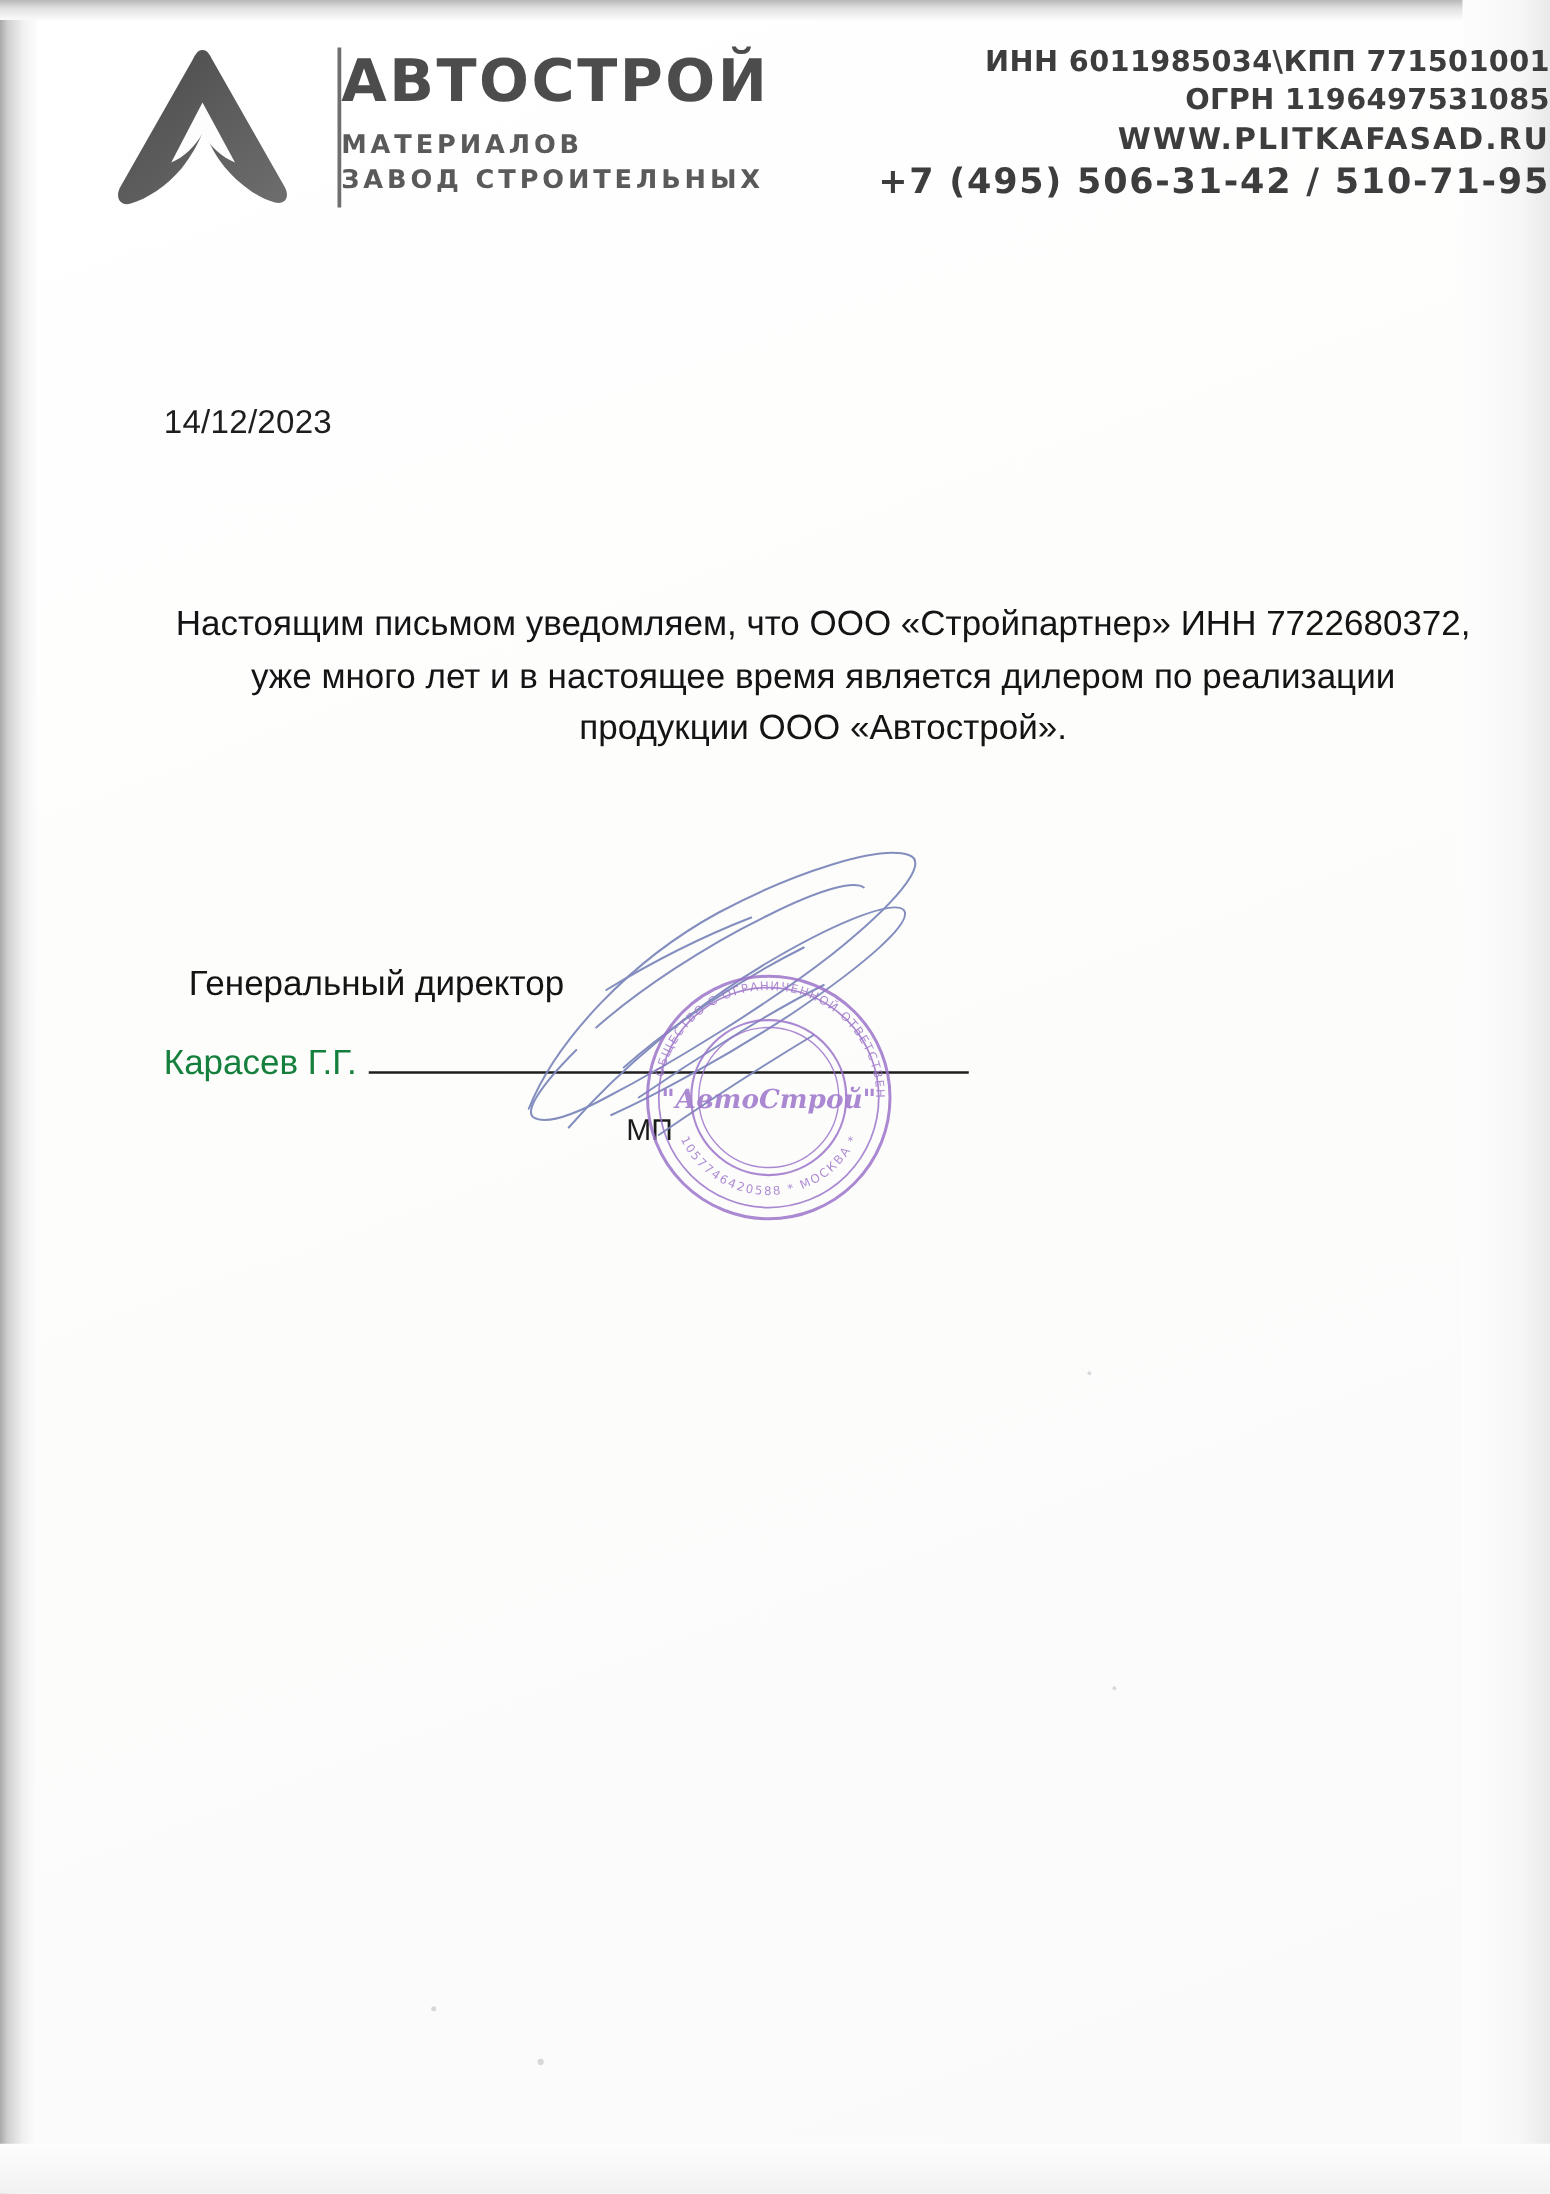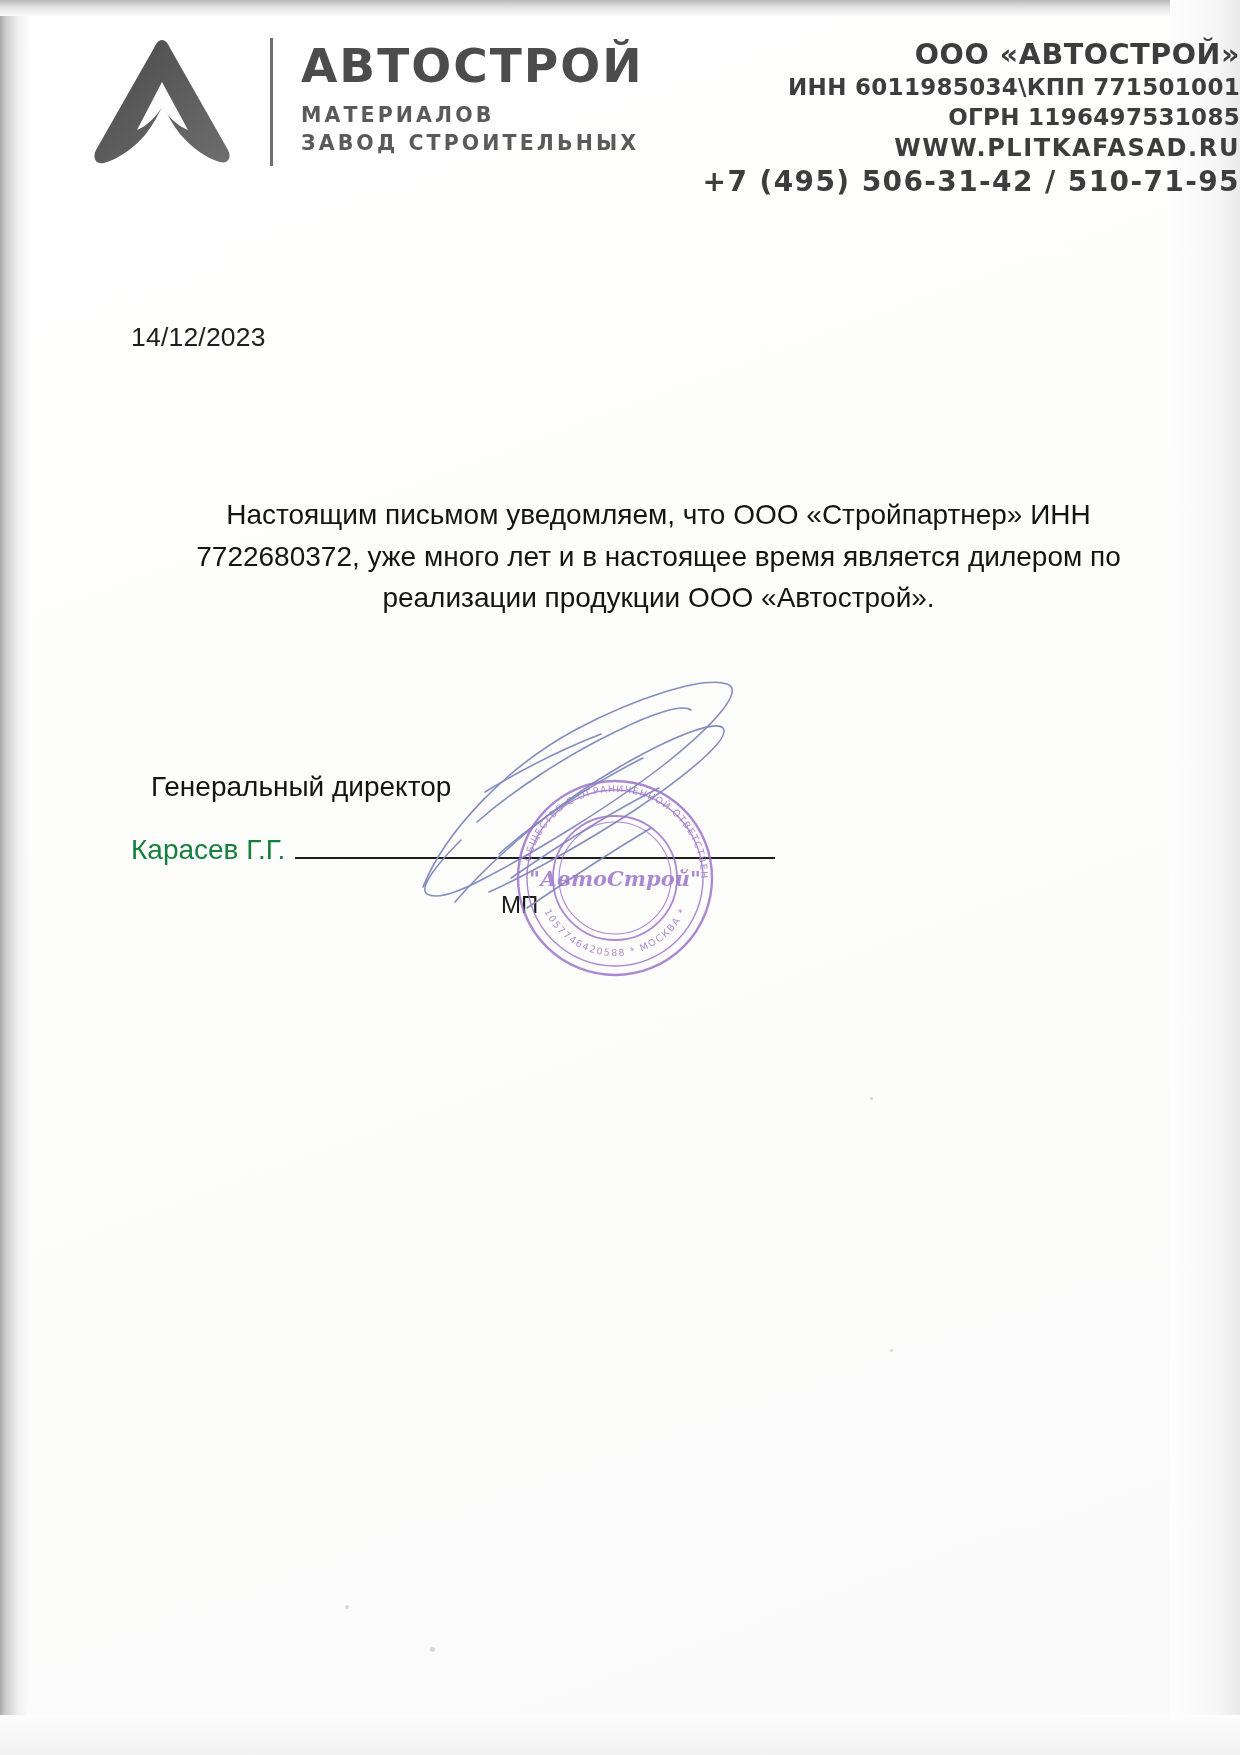--- a/index.html
+++ b/index.html
@@ -67,21 +67,20 @@
     display: flex;
     align-items: flex-start;
   }
   .logo-mark {
     width: 152px;
     height: 130px;
     position: relative;
   }
   .brand-text {
     margin-left: 30px;
-    padding-left: 28px;
     border-left: 3px solid #6f6f6f;
     height: 128px;
     display: flex;
     flex-direction: column;
     justify-content: flex-start;
   }
   .brand-name {
     font-family: "DejaVu Sans", sans-serif;
     font-weight: bold;
     font-size: 47px;
@@ -135,21 +134,21 @@
     left: 131px;
     top: 478px;
     width: 1055px;
     font-size: 28px;
     line-height: 1.49;
     color: #141414;
     text-align: center;
     text-indent: 0;
   }
   .letter-body p {
-    margin: 16px;
+    margin: 0;
   }
 
   .signature-block {
     position: absolute;
     left: 131px;
     top: 773px;
     width: 700px;
   }
   .sig-title {
     font-size: 28px;
@@ -245,21 +244,20 @@
       <div class="brand-text">
         <div class="brand-name">АВТОСТРОЙ</div>
         <div class="brand-sub">
           <div>МАТЕРИАЛОВ</div>
           <div>ЗАВОД СТРОИТЕЛЬНЫХ</div>
         </div>
       </div>
     </div>
 
     <div class="company-info">
-      <div class="ci-line ci-name">ООО «АВТОСТРОЙ»</div>
       <div class="ci-line ci-small">ИНН 6011985034\КПП 771501001</div>
       <div class="ci-line ci-small">ОГРН 1196497531085</div>
       <div class="ci-line ci-site">WWW.PLITKAFASAD.RU</div>
       <div class="ci-line ci-phone">+7 (495) 506-31-42 / 510-71-95</div>
     </div>
   </header>
 
   <div class="doc-date">14/12/2023</div>
 
   <div class="letter-body">

